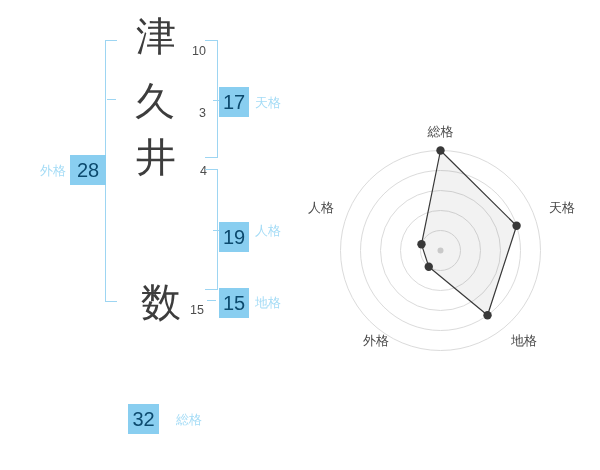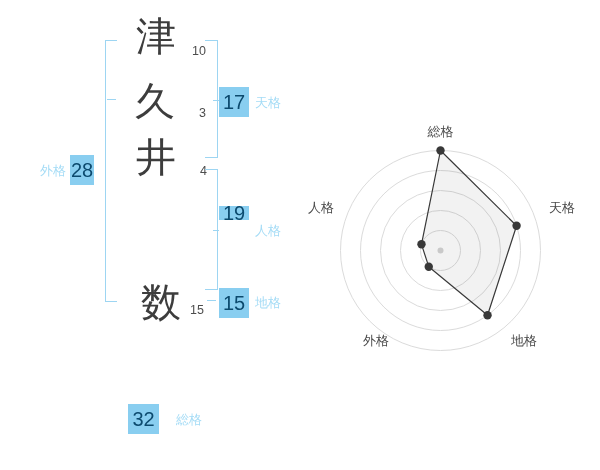--- a/index.html
+++ b/index.html
@@ -50,30 +50,30 @@
 
   <div class="abs bracket b-left" style="left:105px;top:40px;width:11px;height:260px;"></div>
   <div class="abs tick" style="left:106.5px;top:98.5px;width:9.5px;"></div>
   <div class="abs bracket b-right" style="left:205px;top:40px;width:12px;height:115.5px;"></div>
   <div class="abs tick" style="left:213px;top:99.5px;width:6px;"></div>
   <div class="abs bracket b-right" style="left:205px;top:168.5px;width:12px;height:119.5px;"></div>
   <div class="abs tick" style="left:213px;top:229.5px;width:6px;"></div>
   <div class="abs tick" style="left:206.5px;top:299.5px;width:9.5px;"></div>
 
   <div class="abs kaku-label lbl-right" style="left:28px;top:164px;width:38px;">外格</div>
-  <div class="abs badge" style="left:70px;top:155px;width:24px;height:30px;">
+  <div class="abs badge" style="left:70px;top:155px;width:36px;height:30px;">
     <span>28</span>
   </div>
 
   <div class="abs badge" style="left:219px;top:87px;width:30px;height:30px;">
     <span>17</span>
   </div>
   <div class="abs kaku-label" style="left:255px;top:96px;">天格</div>
 
-  <div class="abs badge" style="left:219px;top:206px;width:30px;height:14px;">
+  <div class="abs badge" style="left:219px;top:222px;width:30px;height:30px;">
     <span>19</span>
   </div>
   <div class="abs kaku-label" style="left:255px;top:224px;">人格</div>
 
   <div class="abs badge" style="left:219px;top:288px;width:30px;height:30px;">
     <span>15</span>
   </div>
   <div class="abs kaku-label" style="left:255px;top:296px;">地格</div>
 
   <div class="abs badge" style="left:128px;top:404px;width:31px;height:30px;">

